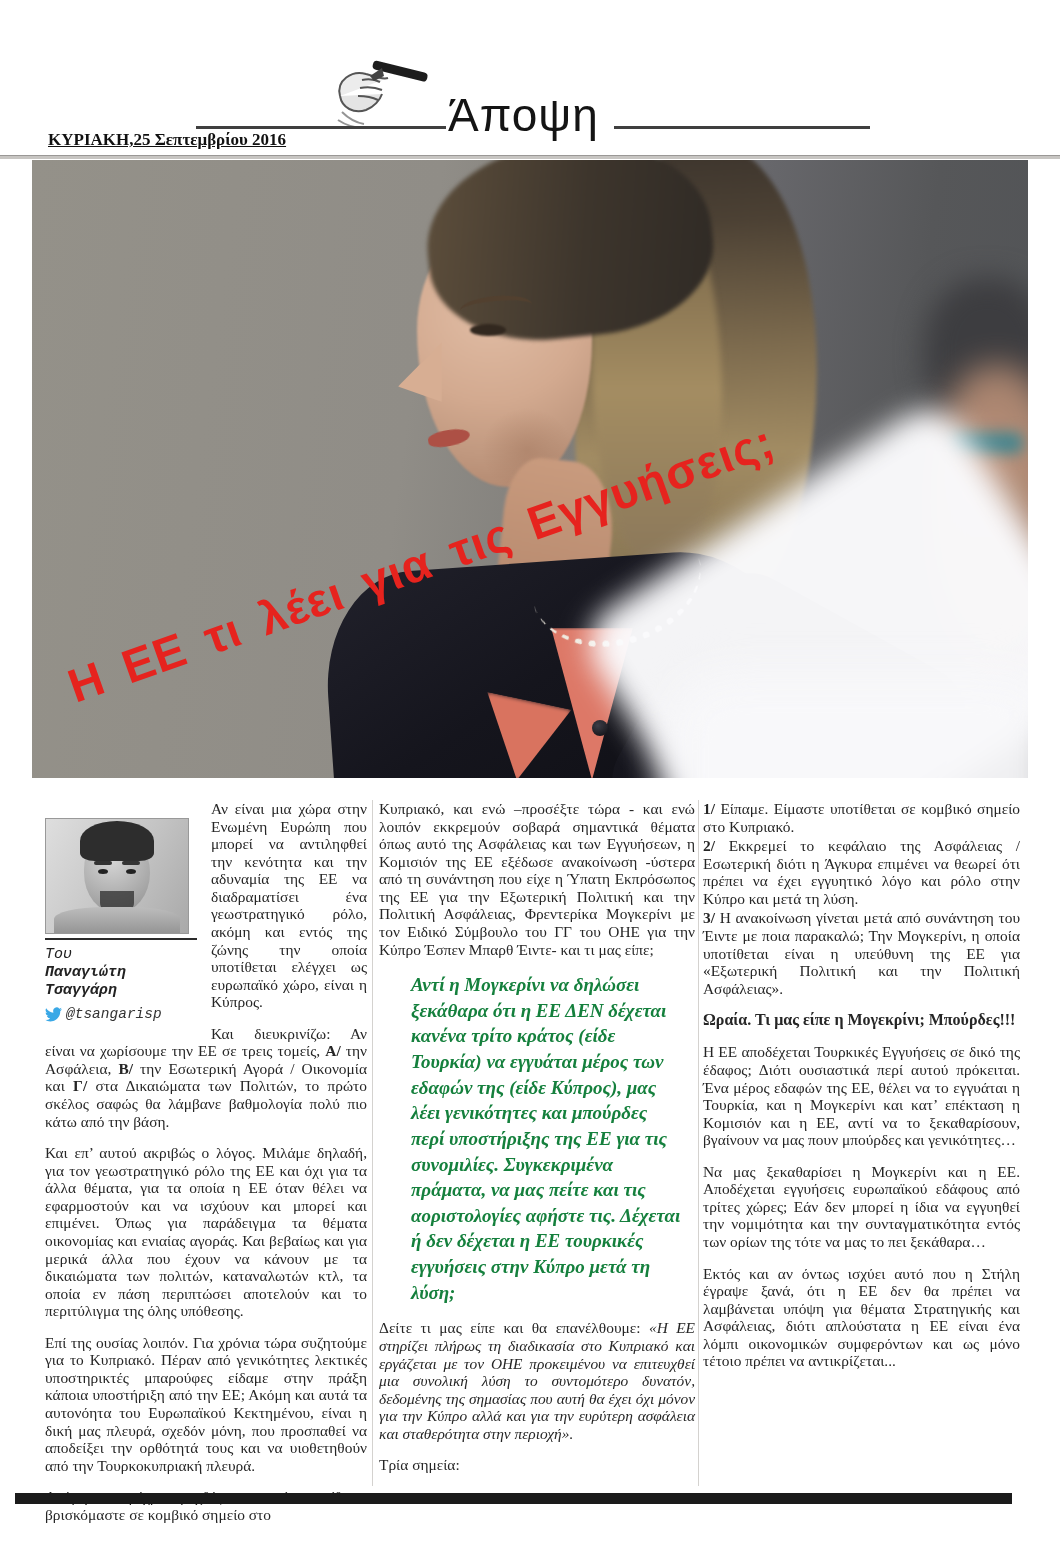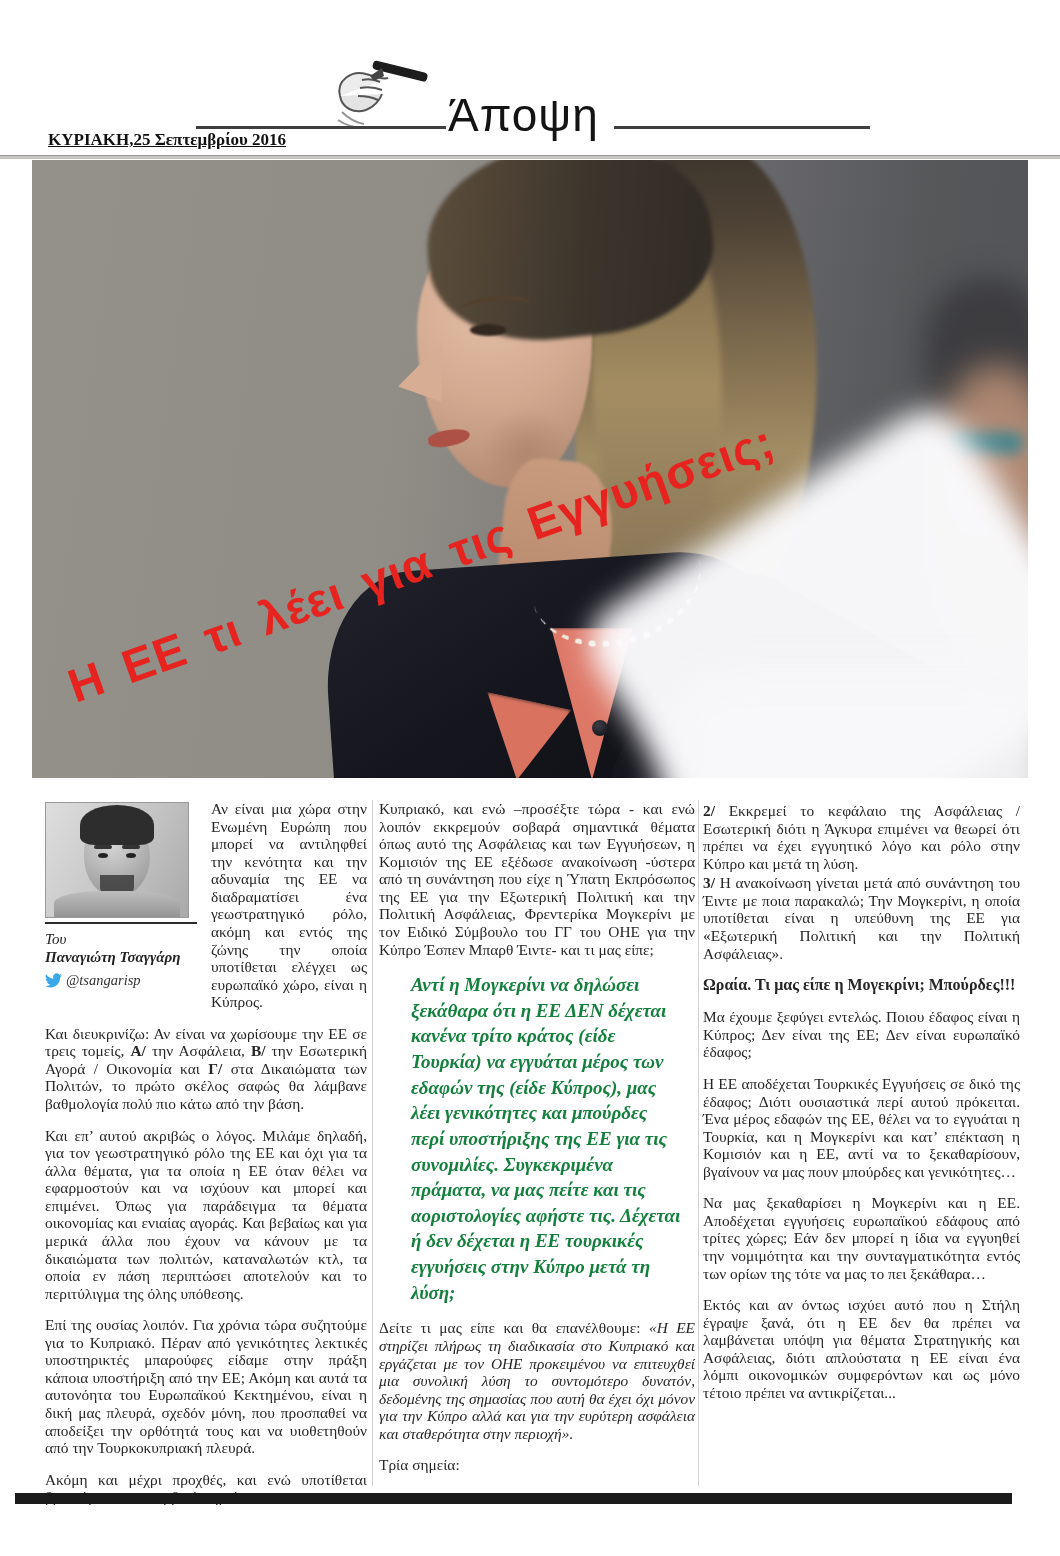--- a/index.html
+++ b/index.html
@@ -91,21 +91,21 @@
   .para.tight{margin-top:2px;}
   .seg-b{font-weight:bold;}
   .seg-i{font-style:italic;}
   .para.bold-head{font-weight:bold;font-size:16px;}
   .para.red-quote{
     color:#15803d;font-weight:bold;font-style:italic;font-size:19px;line-height:1.35;
     padding-left:32px;padding-right:14px;text-align:left;
   }
 
   
-  .author-box{float:left;width:152px;margin:2px 14px 6px 0;font-family:Liberation Serif, serif;}
+  .author-box{float:left;width:152px;margin:18px 14px 6px 0;font-family:Liberation Mono, monospace;}
   .author-photo{width:142px;height:114px;position:relative;overflow:hidden;
     background:linear-gradient(120deg,#dedede 0%,#c4c4c4 55%,#a9a9a9 100%);border:1px solid #999;}
   .author-photo *{position:absolute;}
   .ap-head{left:38px;top:12px;width:66px;height:82px;border-radius:48% 52% 50% 50%;
     background:radial-gradient(circle at 42% 35%,#d6d6d6,#a3a3a3 70%,#8d8d8d);}
   .ap-hair{left:34px;top:2px;width:74px;height:40px;border-radius:50% 50% 20% 20%;background:#2d2d2d;}
   .ap-brow1{left:48px;top:42px;width:18px;height:4px;background:#333;border-radius:2px;}
   .ap-brow2{left:76px;top:42px;width:18px;height:4px;background:#333;border-radius:2px;}
   .ap-eye1{left:52px;top:50px;width:10px;height:5px;background:#222;border-radius:50%;}
   .ap-eye2{left:80px;top:50px;width:10px;height:5px;background:#222;border-radius:50%;}
@@ -204,22 +204,22 @@
     <p class="para"><span class="seg-n">Ακόμη και μέχρι προχθές, και ενώ υποτίθεται βρισκόμαστε σε κομβικό σημείο στο</span></p>
   </div>
 
 <div class="col col-2">
     <p class="para"><span class="seg-n">Κυπριακό, και ενώ –προσέξτε τώρα - και ενώ λοιπόν εκκρεμούν σοβαρά σημαντικά θέματα όπως αυτό της Ασφάλειας και των Εγγυήσεων, η Κομισιόν της ΕΕ εξέδωσε ανακοίνωση -ύστερα από τη συνάντηση που είχε η Ύπατη Εκπρόσωπος της ΕΕ για την Εξωτερική Πολιτική και την Πολιτική Ασφάλειας, Φρεντερίκα Μογκερίνι με τον Ειδικό Σύμβουλο του ΓΓ του ΟΗΕ για την Κύπρο Έσπεν Μπαρθ Έιντε- και τι μας είπε;</span></p>
     <p class="para red-quote"><span class="seg-n">Αντί η Μογκερίνι να δηλώσει ξεκάθαρα ότι η ΕΕ ΔΕΝ δέχεται κανένα τρίτο κράτος (είδε Τουρκία) να εγγυάται μέρος των εδαφών της (είδε Κύπρος), μας λέει γενικότητες και μπούρδες περί υποστήριξης της ΕΕ για τις συνομιλίες. Συγκεκριμένα πράματα, να μας πείτε και τις αοριστολογίες αφήστε τις. Δέχεται ή δεν δέχεται η ΕΕ τουρκικές εγγυήσεις στην Κύπρο μετά τη λύση;</span></p>
     <p class="para"><span class="seg-n">Δείτε τι μας είπε και θα επανέλθουμε: </span><span class="seg-i">«Η ΕΕ στηρίζει πλήρως τη διαδικασία στο Κυπριακό και εργάζεται με τον ΟΗΕ προκειμένου να επιτευχθεί μια συνολική λύση το συντομότερο δυνατόν, δεδομένης της σημασίας που αυτή θα έχει όχι μόνον για την Κύπρο αλλά και για την ευρύτερη ασφάλεια και σταθερότητα στην περιοχή».</span></p>
     <p class="para"><span class="seg-n">Τρία σημεία:</span></p>
   </div>
 <div class="col col-3">
+    <p class="para"><span class="seg-b">1/</span><span class="seg-n"> Είπαμε. Είμαστε υποτίθεται σε κομβικό σημείο στο Κυπριακό.</span></p>
     <p class="para tight"><span class="seg-b">2/</span><span class="seg-n"> Εκκρεμεί το κεφάλαιο της Ασφάλειας / Εσωτερική διότι η Άγκυρα επιμένει να θεωρεί ότι πρέπει να έχει εγγυητικό λόγο και ρόλο στην Κύπρο και μετά τη λύση.</span></p>
     <p class="para tight"><span class="seg-b">3/</span><span class="seg-n"> Η ανακοίνωση γίνεται μετά από συνάντηση του Έιντε με ποια παρακαλώ; Την Μογκερίνι, η οποία υποτίθεται είναι η υπεύθυνη της ΕΕ για «Εξωτερική Πολιτική και την Πολιτική Ασφάλειας».</span></p>
     <p class="para bold-head"><span class="seg-b">Ωραία. Τι μας είπε η Μογεκρίνι; Μπούρδες!!!</span></p>
-    <p class="para"><span class="seg-n">Μα έχουμε ξεφύγει εντελώς. Ποιου έδαφος είναι η Κύπρος; Δεν είναι της ΕΕ; Δεν είναι ευρωπαϊκό έδαφος;</span></p>
     <p class="para"><span class="seg-n">Η ΕΕ αποδέχεται Τουρκικές Εγγυήσεις σε δικό της έδαφος; Διότι ουσιαστικά περί αυτού πρόκειται. Ένα μέρος εδαφών της ΕΕ, θέλει να το εγγυάται η Τουρκία, και η Μογκερίνι και κατ’ επέκταση η Κομισιόν και η ΕΕ, αντί να το ξεκαθαρίσουν, βγαίνουν να μας πουν μπούρδες και γενικότητες…</span></p>
     <p class="para"><span class="seg-n">Να μας ξεκαθαρίσει η Μογκερίνι και η ΕΕ. Αποδέχεται εγγυήσεις ευρωπαϊκού εδάφους από τρίτες χώρες; Εάν δεν μπορεί η ίδια να εγγυηθεί την νομιμότητα και την συνταγματικότητα εντός των ορίων της τότε να μας το πει ξεκάθαρα…</span></p>
     <p class="para"><span class="seg-n">Εκτός και αν όντως ισχύει αυτό που η Στήλη έγραψε ξανά, ότι η ΕΕ δεν θα πρέπει να λαμβάνεται υπόψη για θέματα Στρατηγικής και Ασφάλειας, διότι απλούστατα η ΕΕ είναι ένα λόμπι οικονομικών συμφερόντων και ως μόνο τέτοιο πρέπει να αντικρίζεται...</span></p>
   </div>
 
 <div class="bottom-rule"></div>
 
 </body></html>

